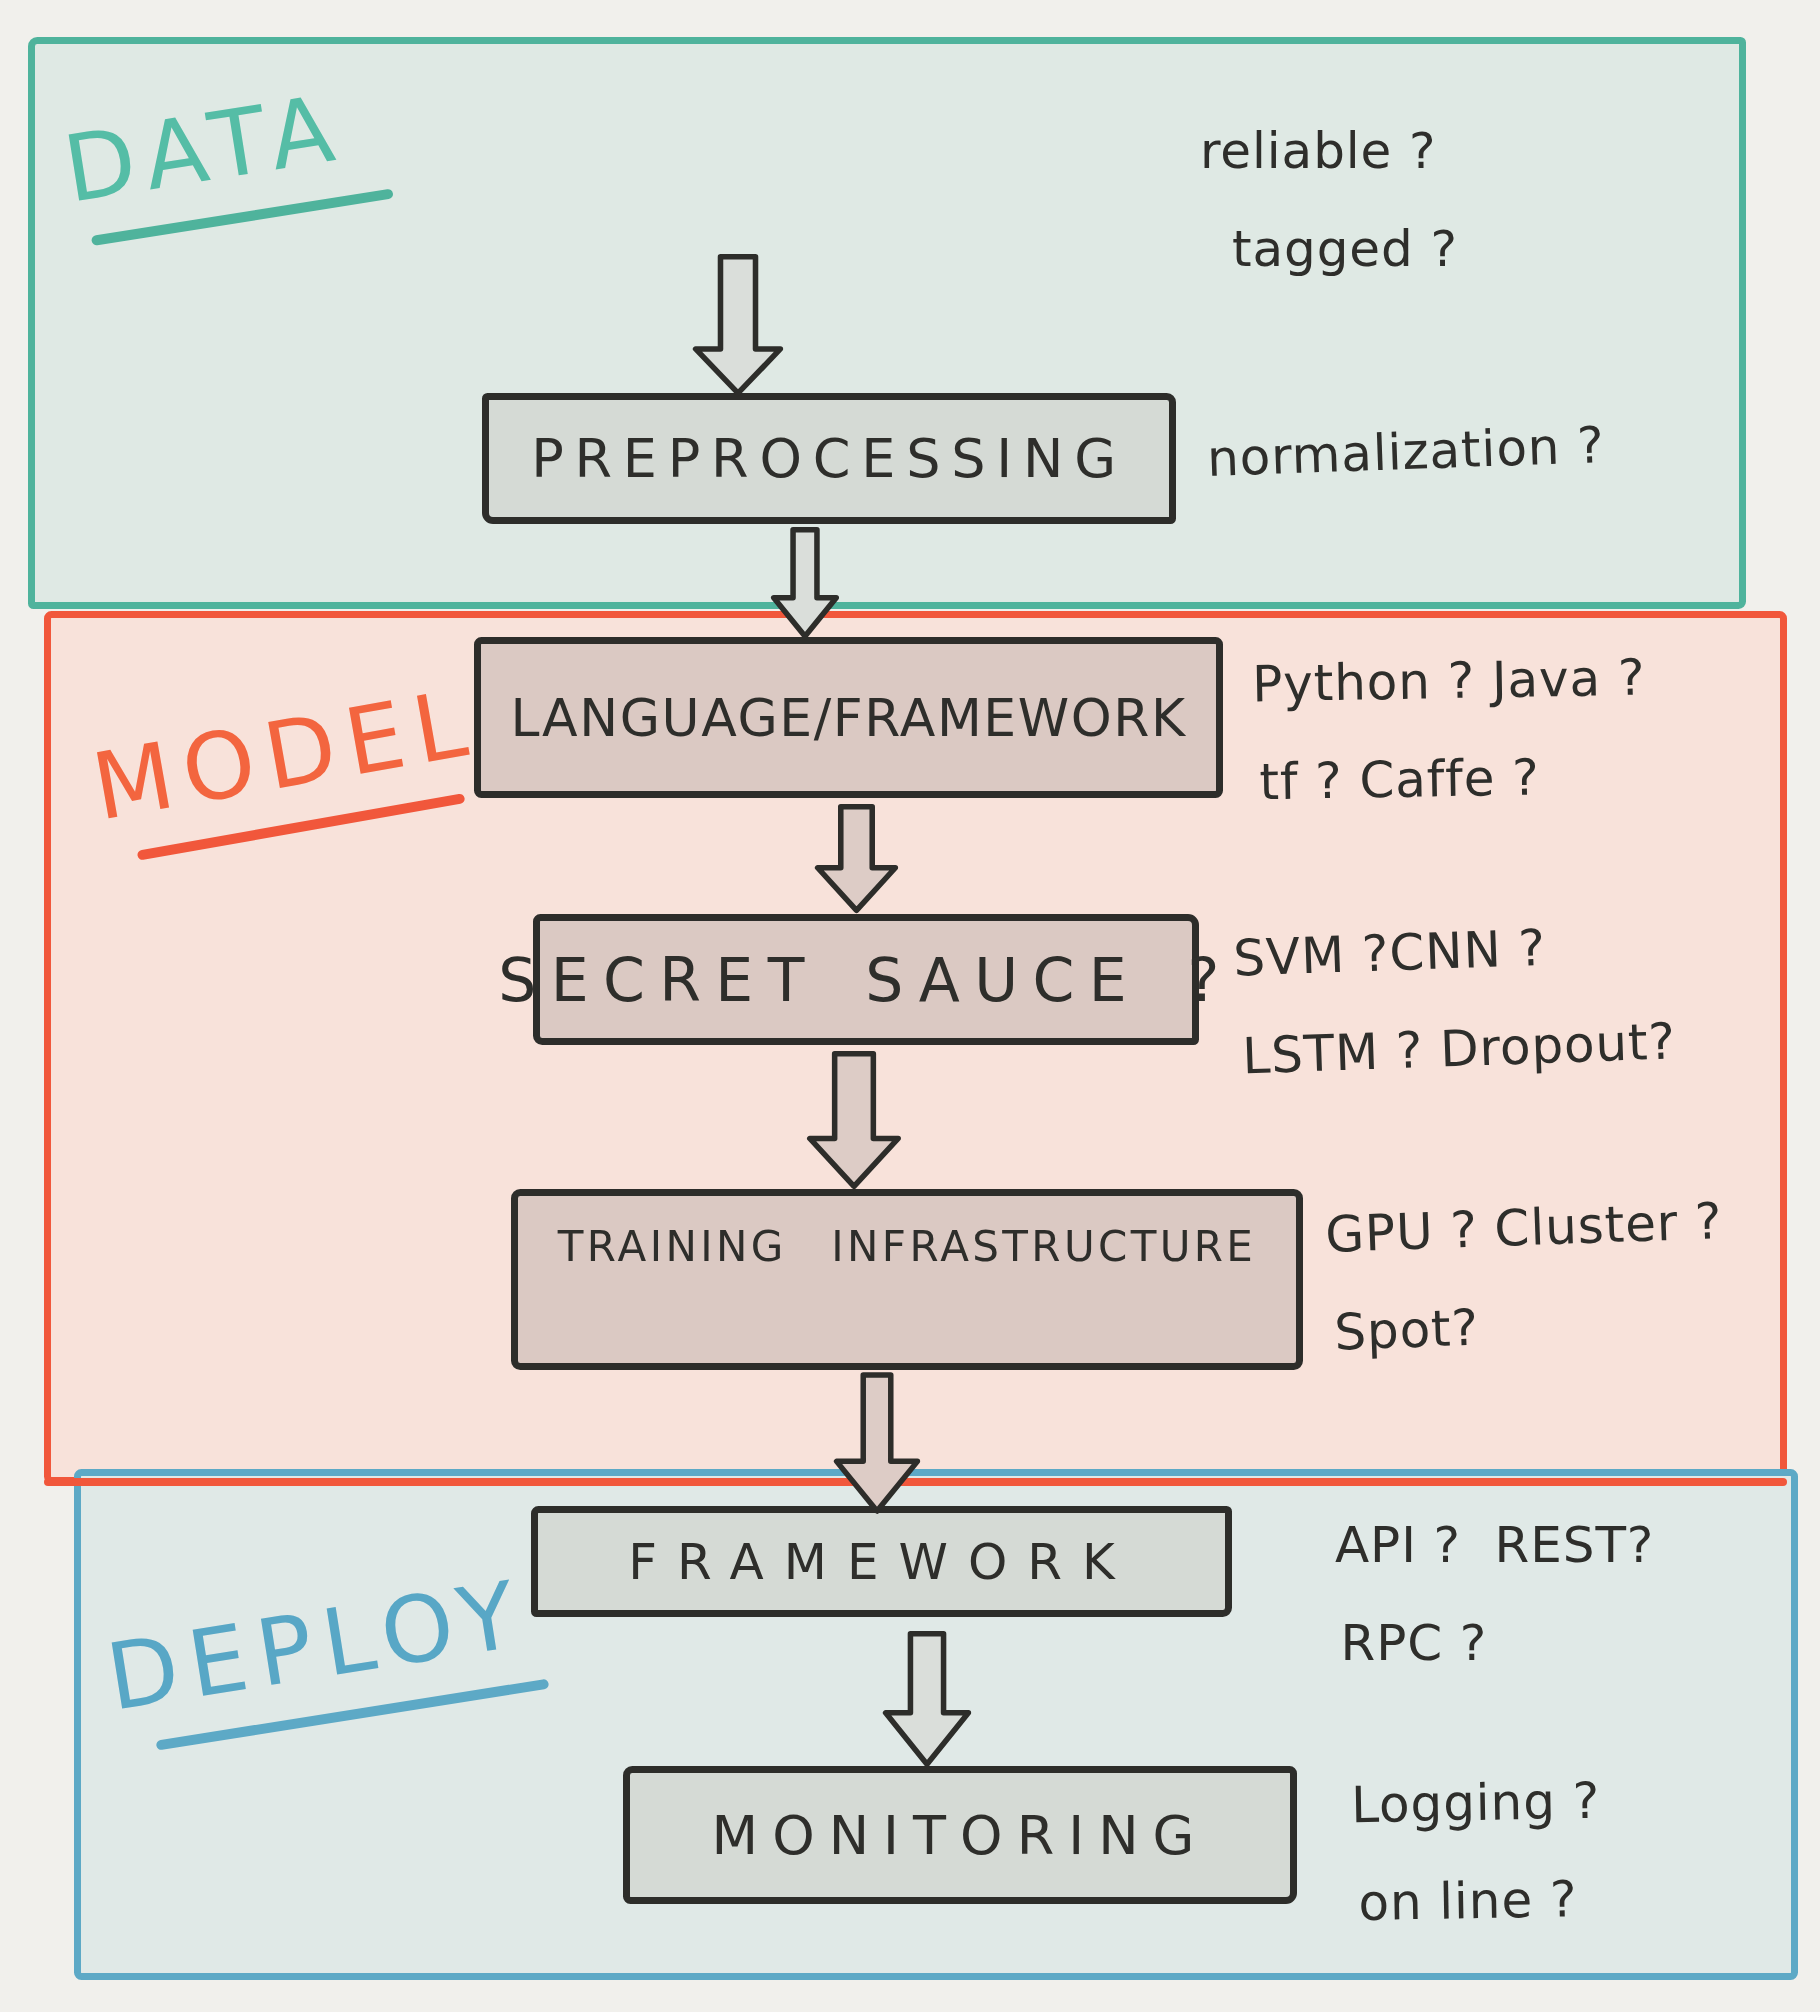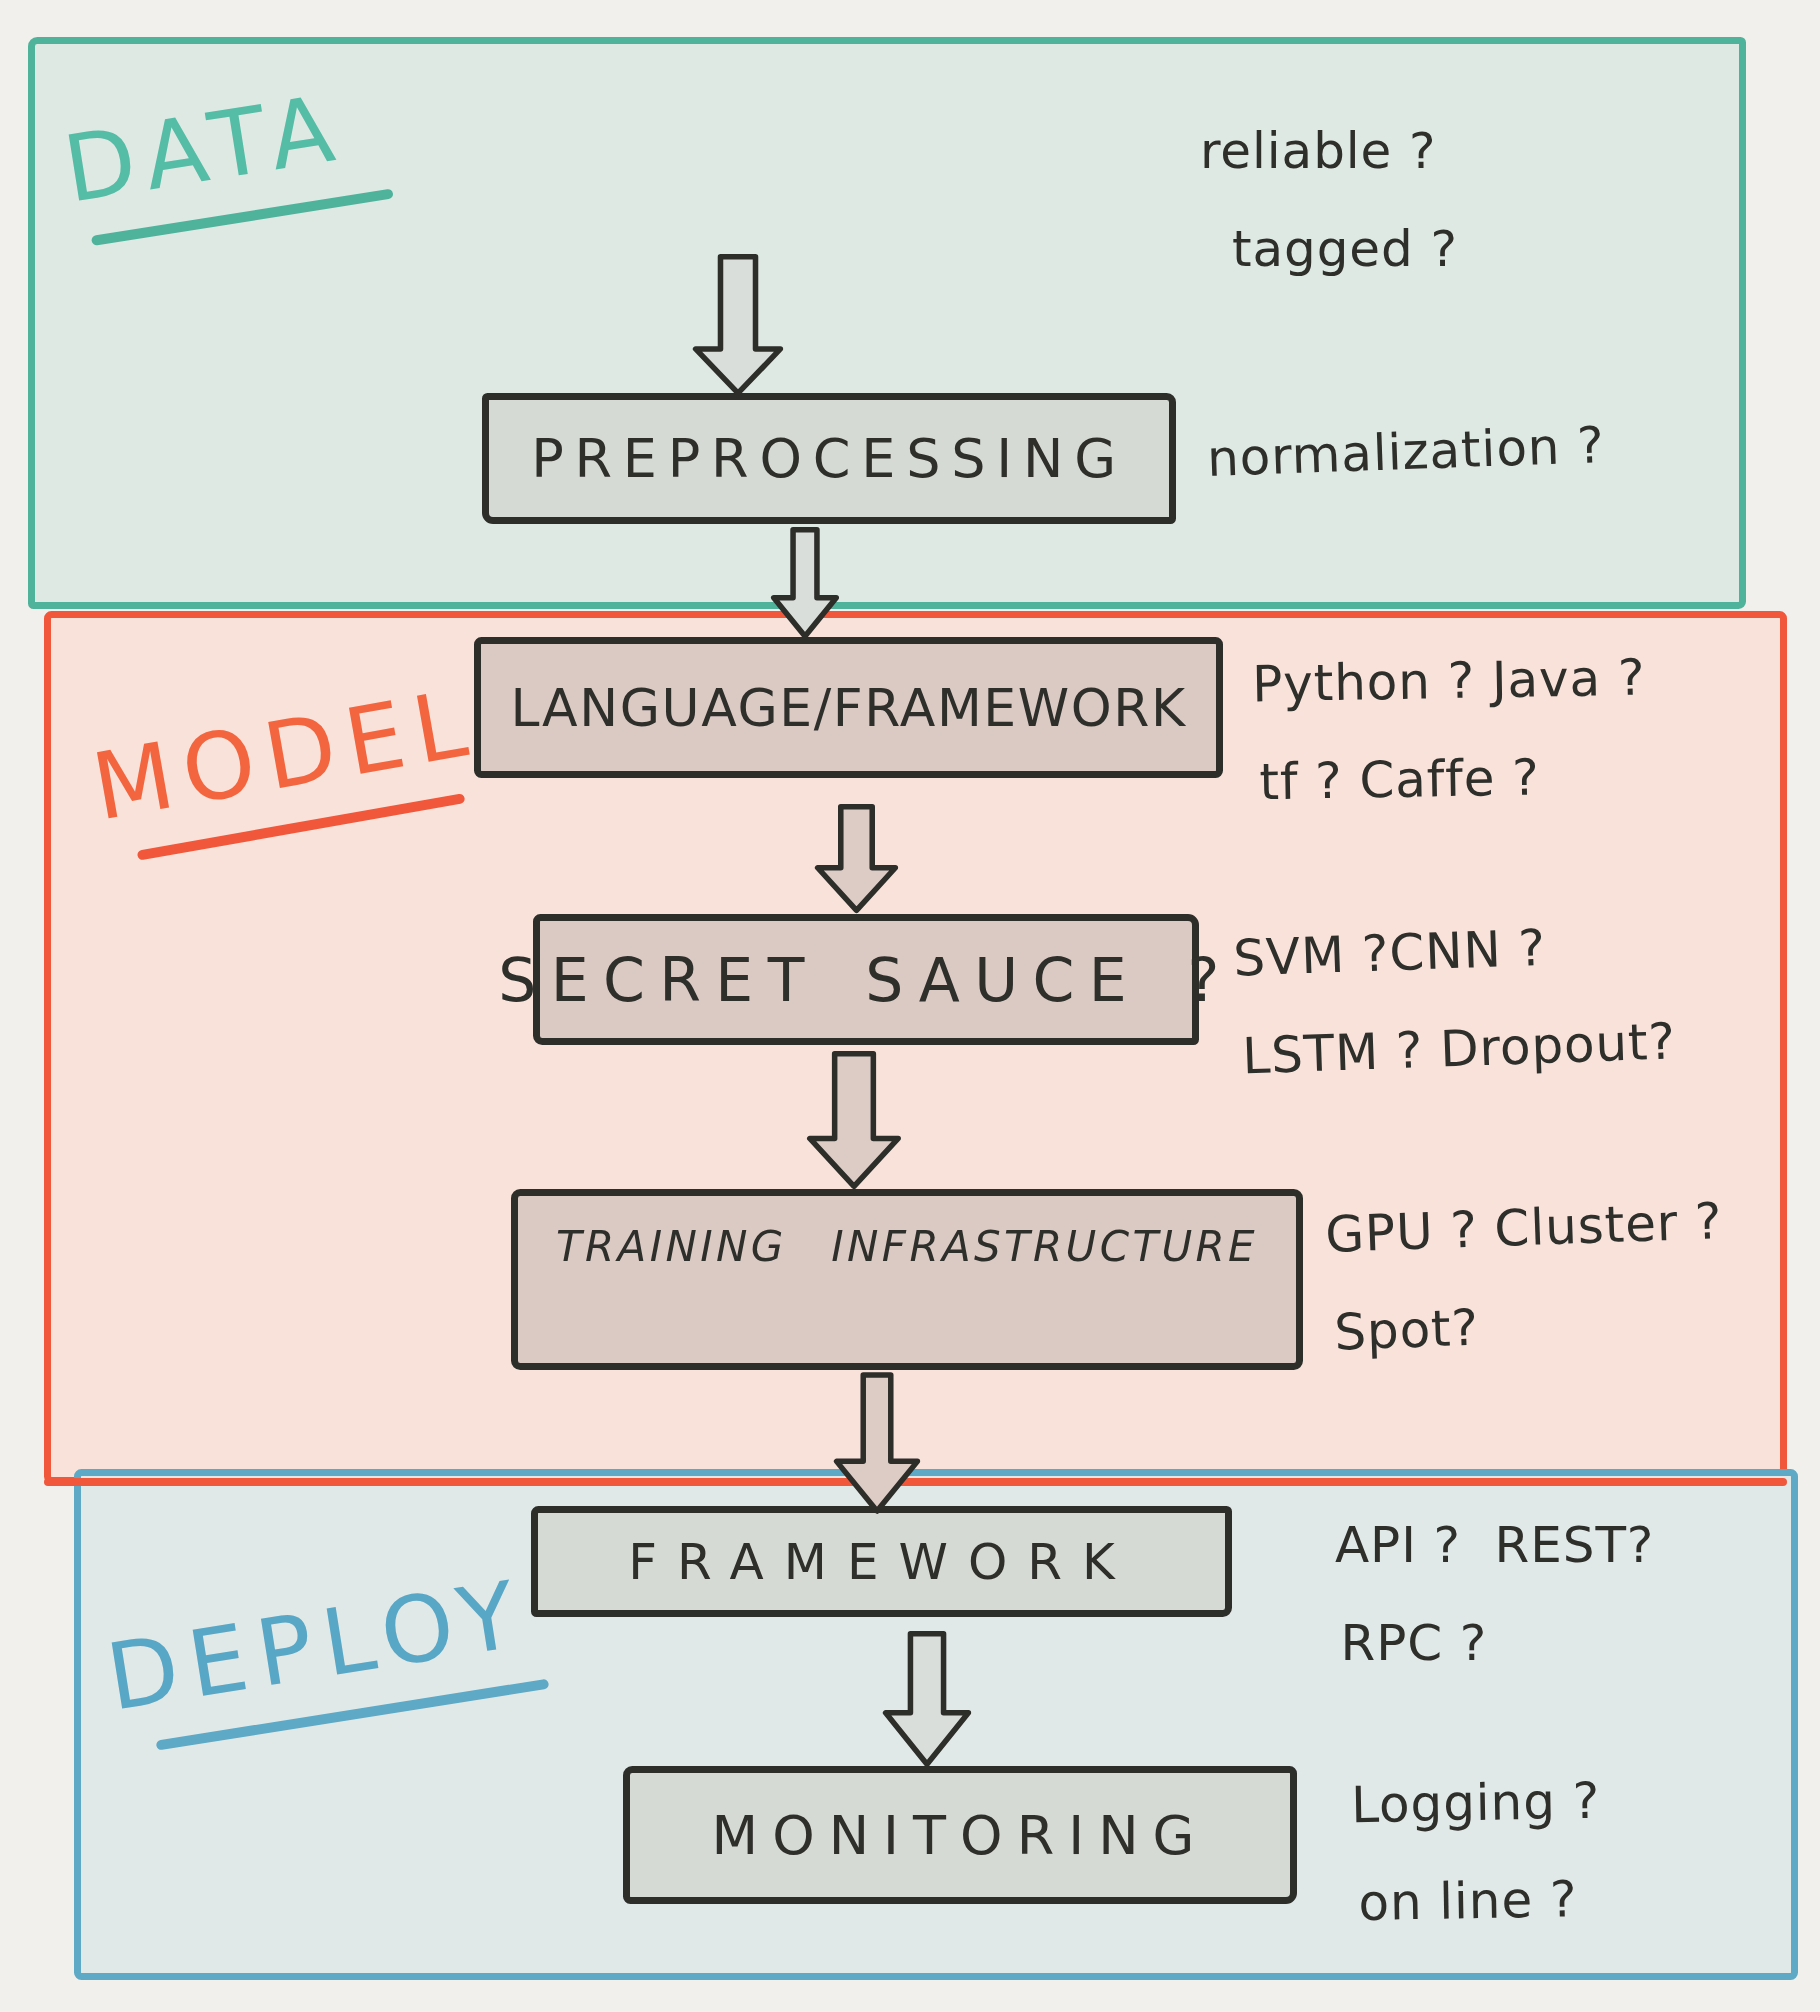--- a/index.html
+++ b/index.html
@@ -33,26 +33,26 @@
   
   .node{position:absolute;z-index:5;box-sizing:border-box;border:7.4px solid #2d2d2a;
     display:flex;align-items:center;justify-content:center;}
   .node-grey{background:#d5dad5;}
   .node-taupe{background:#dbc9c3;}
   .node-label{white-space:nowrap;}
   .node-sources{left:508px;top:109px;width:655px;height:138px;border-radius:9.2px 5.5px 11px 5.5px;}
   .node-sources .node-label{font-size:57px;letter-spacing:.45em;}
   .node-preprocessing{left:482px;top:393px;width:694px;height:131px;border-radius:5.5px 9.2px 5.5px 11px;}
   .node-preprocessing .node-label{font-size:54px;letter-spacing:.2em;}
-  .node-language{left:474px;top:637px;width:749px;height:141px;border-radius:7.4px;}
+  .node-language{left:474px;top:637px;width:749px;height:161px;border-radius:7.4px;}
   .node-language .node-label{font-size:52px;letter-spacing:.03em;}
   .node-secret{left:533px;top:914px;width:666px;height:131px;border-radius:7.4px 11px 5.5px 9.2px;}
   .node-secret .node-label{font-size:60px;letter-spacing:.24em;word-spacing:13px;}
   .node-training{left:511px;top:1189px;width:792px;height:181px;border-radius:9.2px;
-    align-items:flex-start;padding-top:26px;font-style:italic;}
+    align-items:flex-start;padding-top:26px;}
   .node-training .node-label{font-size:42px;letter-spacing:.08em;word-spacing:28px;}
   .node-interfaces{left:531px;top:1506px;width:701px;height:111px;border-radius:7.4px 5.5px 9.2px 5.5px;}
   .node-interfaces .node-label{font-size:50px;letter-spacing:.4em;}
   .node-monitoring{left:623px;top:1766px;width:674px;height:138px;border-radius:9.2px 7.4px 11px 7.4px;}
   .node-monitoring .node-label{font-size:54px;letter-spacing:.26em;}
   
   .arrow{position:absolute;z-index:6;}
   .arrow path{stroke:#2d2d2a;stroke-width:6;stroke-linejoin:round;}
   .arrow-grey path{fill:#dadeda;}
   .arrow-taupe path{fill:#ddccc6;}

